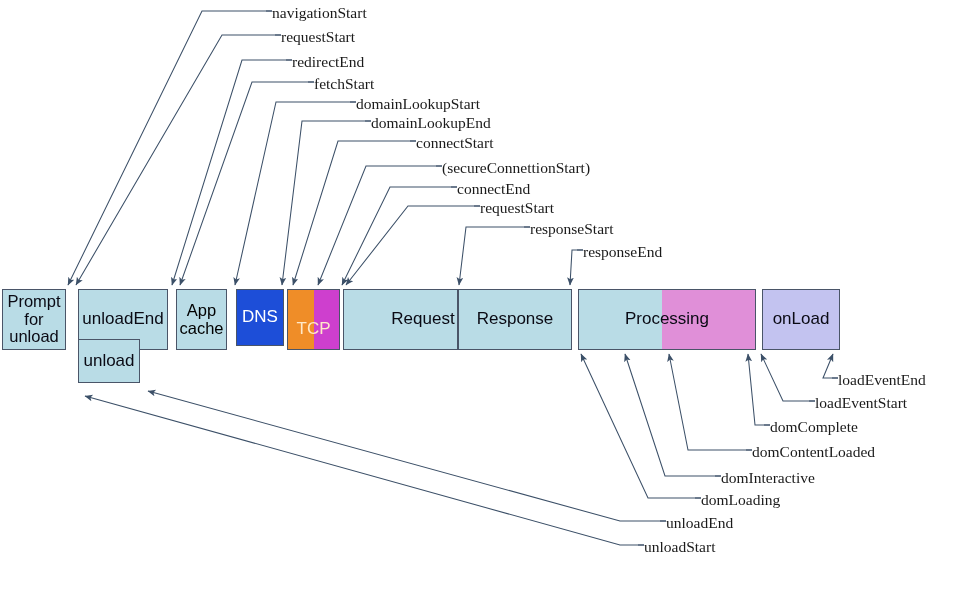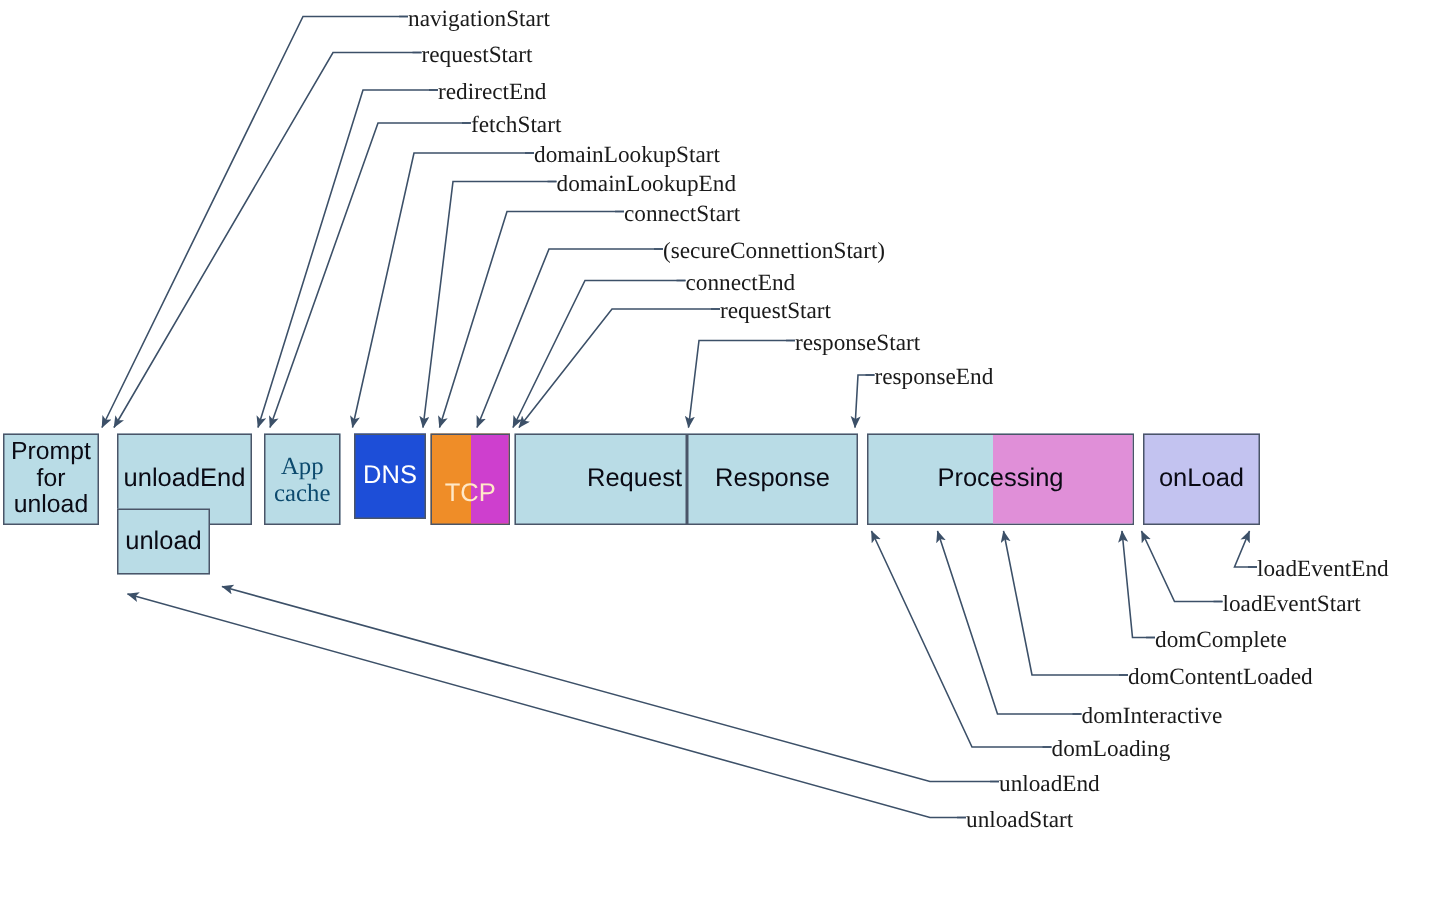--- a/index.html
+++ b/index.html
@@ -123,21 +123,21 @@
       <div class="phase small" style="left: 2px; top: 289px; width: 64px; height: 61px; background: rgb(185, 220, 230); border-color: rgb(74, 85, 104);">
         <div class="phase-inner" style="color: rgb(10, 10, 20);">Prompt<br>for<br>unload</div>
       </div>
       <div class="phase" style="left: 78px; top: 289px; width: 90px; height: 61px; background: rgb(185, 220, 230); border-color: rgb(74, 85, 104);">
         <div class="phase-inner" style="color: rgb(10, 10, 20);">unloadEnd</div>
       </div>
       <div class="phase" style="left: 78px; top: 339px; width: 62px; height: 44px; background: rgb(185, 220, 230); border-color: rgb(74, 85, 104);">
         <div class="phase-inner" style="color: rgb(10, 10, 20);">unload</div>
       </div>
       <div class="phase small" style="left: 176px; top: 289px; width: 51px; height: 61px; background: rgb(185, 220, 230); border-color: rgb(74, 85, 104);">
-        <div class="phase-inner" style="color: #0c4a6e; font-family: Liberation Serif, serif;">App<br>cache</div>
+        <div class="phase-inner" style="color: #000000;">App<br>cache</div>
       </div>
       <div class="phase" style="left: 236px; top: 289px; width: 48px; height: 57px; background: #1d4ed8; border-color: rgb(74, 85, 104); text-align: right;">
         <div class="phase-inner" style="color: rgb(255, 255, 255);">DNS</div>
       </div>
       <div class="phase" style="left: 287px; top: 289px; width: 53px; height: 61px; background: rgb(239, 141, 40); border-color: rgb(74, 85, 104);">
         <div class="split-fill" style="background: rgb(206, 63, 206); width: 25px;"></div>
         <div class="phase-inner" style="color: rgb(255, 232, 200); margin-top: 20px;">TCP</div>
       </div>
       <div class="phase" style="left: 343px; top: 289px; width: 115px; height: 61px; background: rgb(185, 220, 230); border-color: rgb(74, 85, 104);">
         <div class="phase-inner" style="color: rgb(10, 10, 20); margin-left: 45px;">Request</div>

